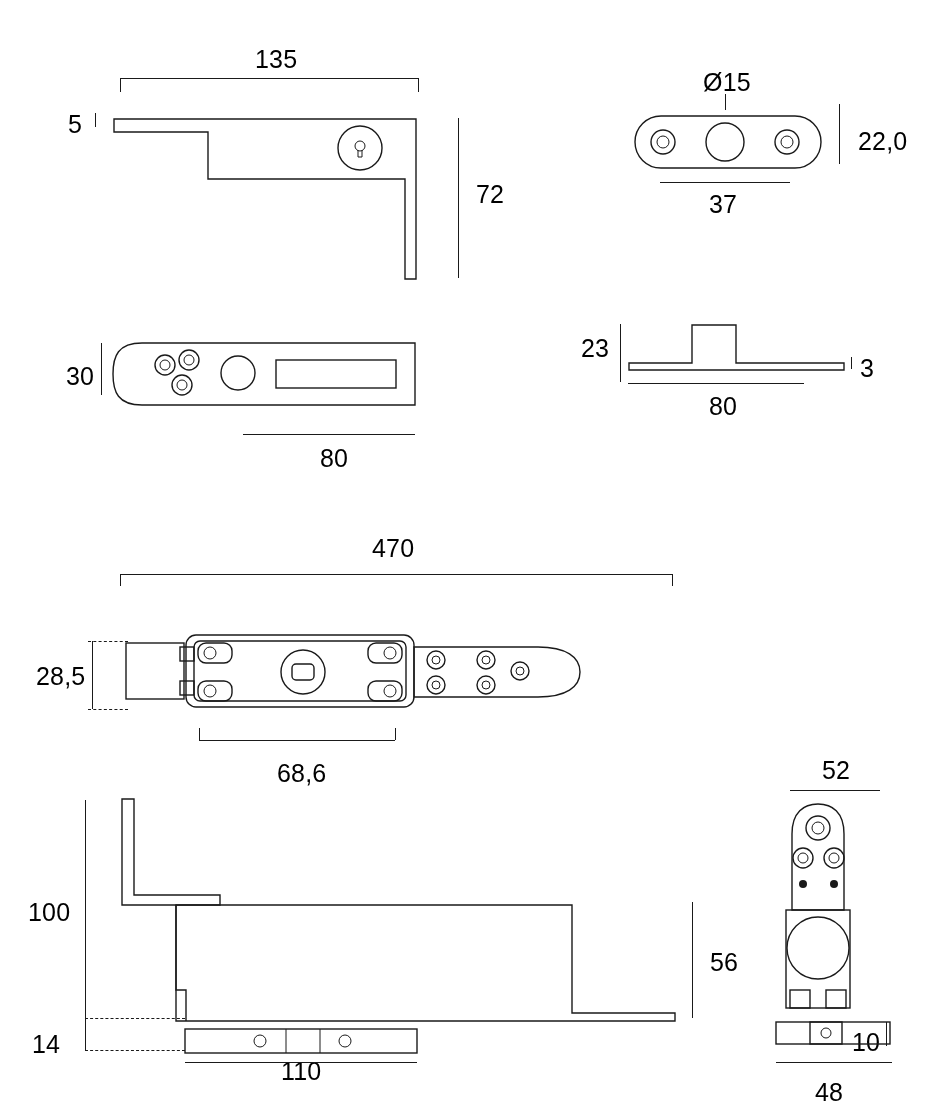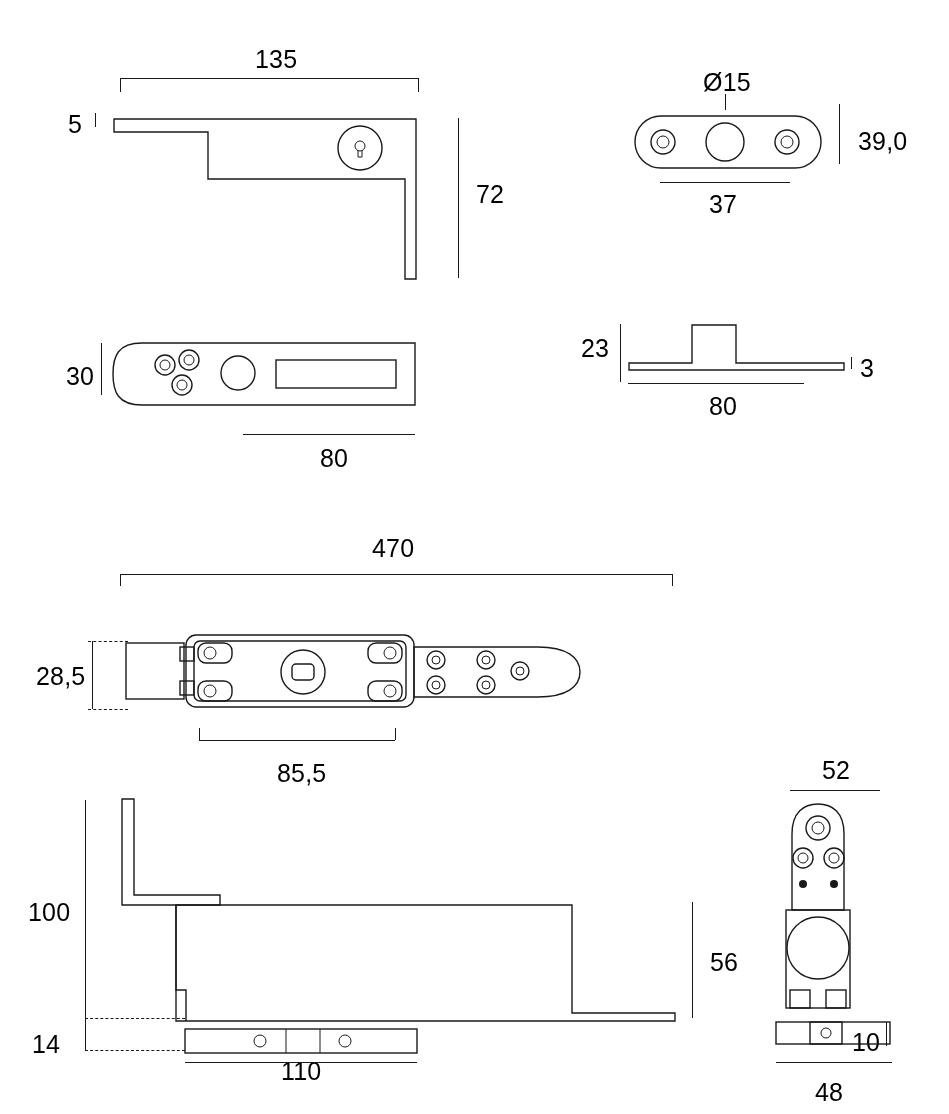--- a/index.html
+++ b/index.html
@@ -61,21 +61,21 @@
     <path class="st" d="M 6 9 L 308 9 L 308 169 L 297 169 L 297 69 L 100 69 L 100 22 L 6 22 Z"></path>
 
     <circle class="st" cx="252" cy="38" r="22"></circle>
     <circle class="st-thin" cx="252" cy="36" r="5"></circle>
     <path class="st-thin" d="M 250 40 L 250 47 L 254 47 L 254 40"></path>
   </svg>
 
   <div class="dim-label" style="left:703px; top:68px;">Ø15</div>
   <div class="line vline" style="left:725px; top:94px; height:16px;"></div>
 
-  <div class="dim-label" style="left:858px; top:127px;">39,0</div>
+  <div class="dim-label" style="left:858px; top:127px;">22,0</div>
   <div class="line vline" style="left:839px; top:104px; height:60px;"></div>
 
   <div class="dim-label" style="left:709px; top:190px;">37</div>
   <div class="line hline" style="left:660px; top:182px; width:130px;"></div>
 
   <svg width="200" height="80" style="left:632px; top:108px;">
     <rect class="st" x="3" y="8" width="186" height="52" rx="26" ry="26"></rect>
     <circle class="st" cx="93" cy="34" r="19"></circle>
     <circle class="st" cx="31" cy="34" r="12"></circle>
     <circle class="st-thin" cx="31" cy="34" r="6"></circle>
@@ -117,21 +117,21 @@
   <div class="dim-label" style="left:372px; top:534px;">470</div>
   <div class="line hline" style="left:120px; top:574px; width:552px;"></div>
   <div class="line vline" style="left:120px; top:574px; height:12px;"></div>
   <div class="line vline" style="left:672px; top:574px; height:12px;"></div>
 
   <div class="dim-label" style="left:36px; top:662px;">28,5</div>
   <div class="dashed-h" style="left:88px; top:641px; width:40px;"></div>
   <div class="dashed-h" style="left:88px; top:709px; width:40px;"></div>
   <div class="line vline" style="left:92px; top:641px; height:68px;"></div>
 
-  <div class="dim-label" style="left:277px; top:759px;">85,5</div>
+  <div class="dim-label" style="left:277px; top:759px;">68,6</div>
   <div class="line hline" style="left:199px; top:740px; width:196px;"></div>
   <div class="line vline" style="left:199px; top:728px; height:12px;"></div>
   <div class="line vline" style="left:395px; top:728px; height:12px;"></div>
 
   <svg width="560" height="120" style="left:118px; top:625px;">
 
     <rect class="st" x="8" y="18" width="58" height="56"></rect>
 
     <rect class="st" x="68" y="10" width="228" height="72" rx="10" ry="10"></rect>
     <rect class="st" x="76" y="16" width="212" height="60" rx="6" ry="6"></rect>

